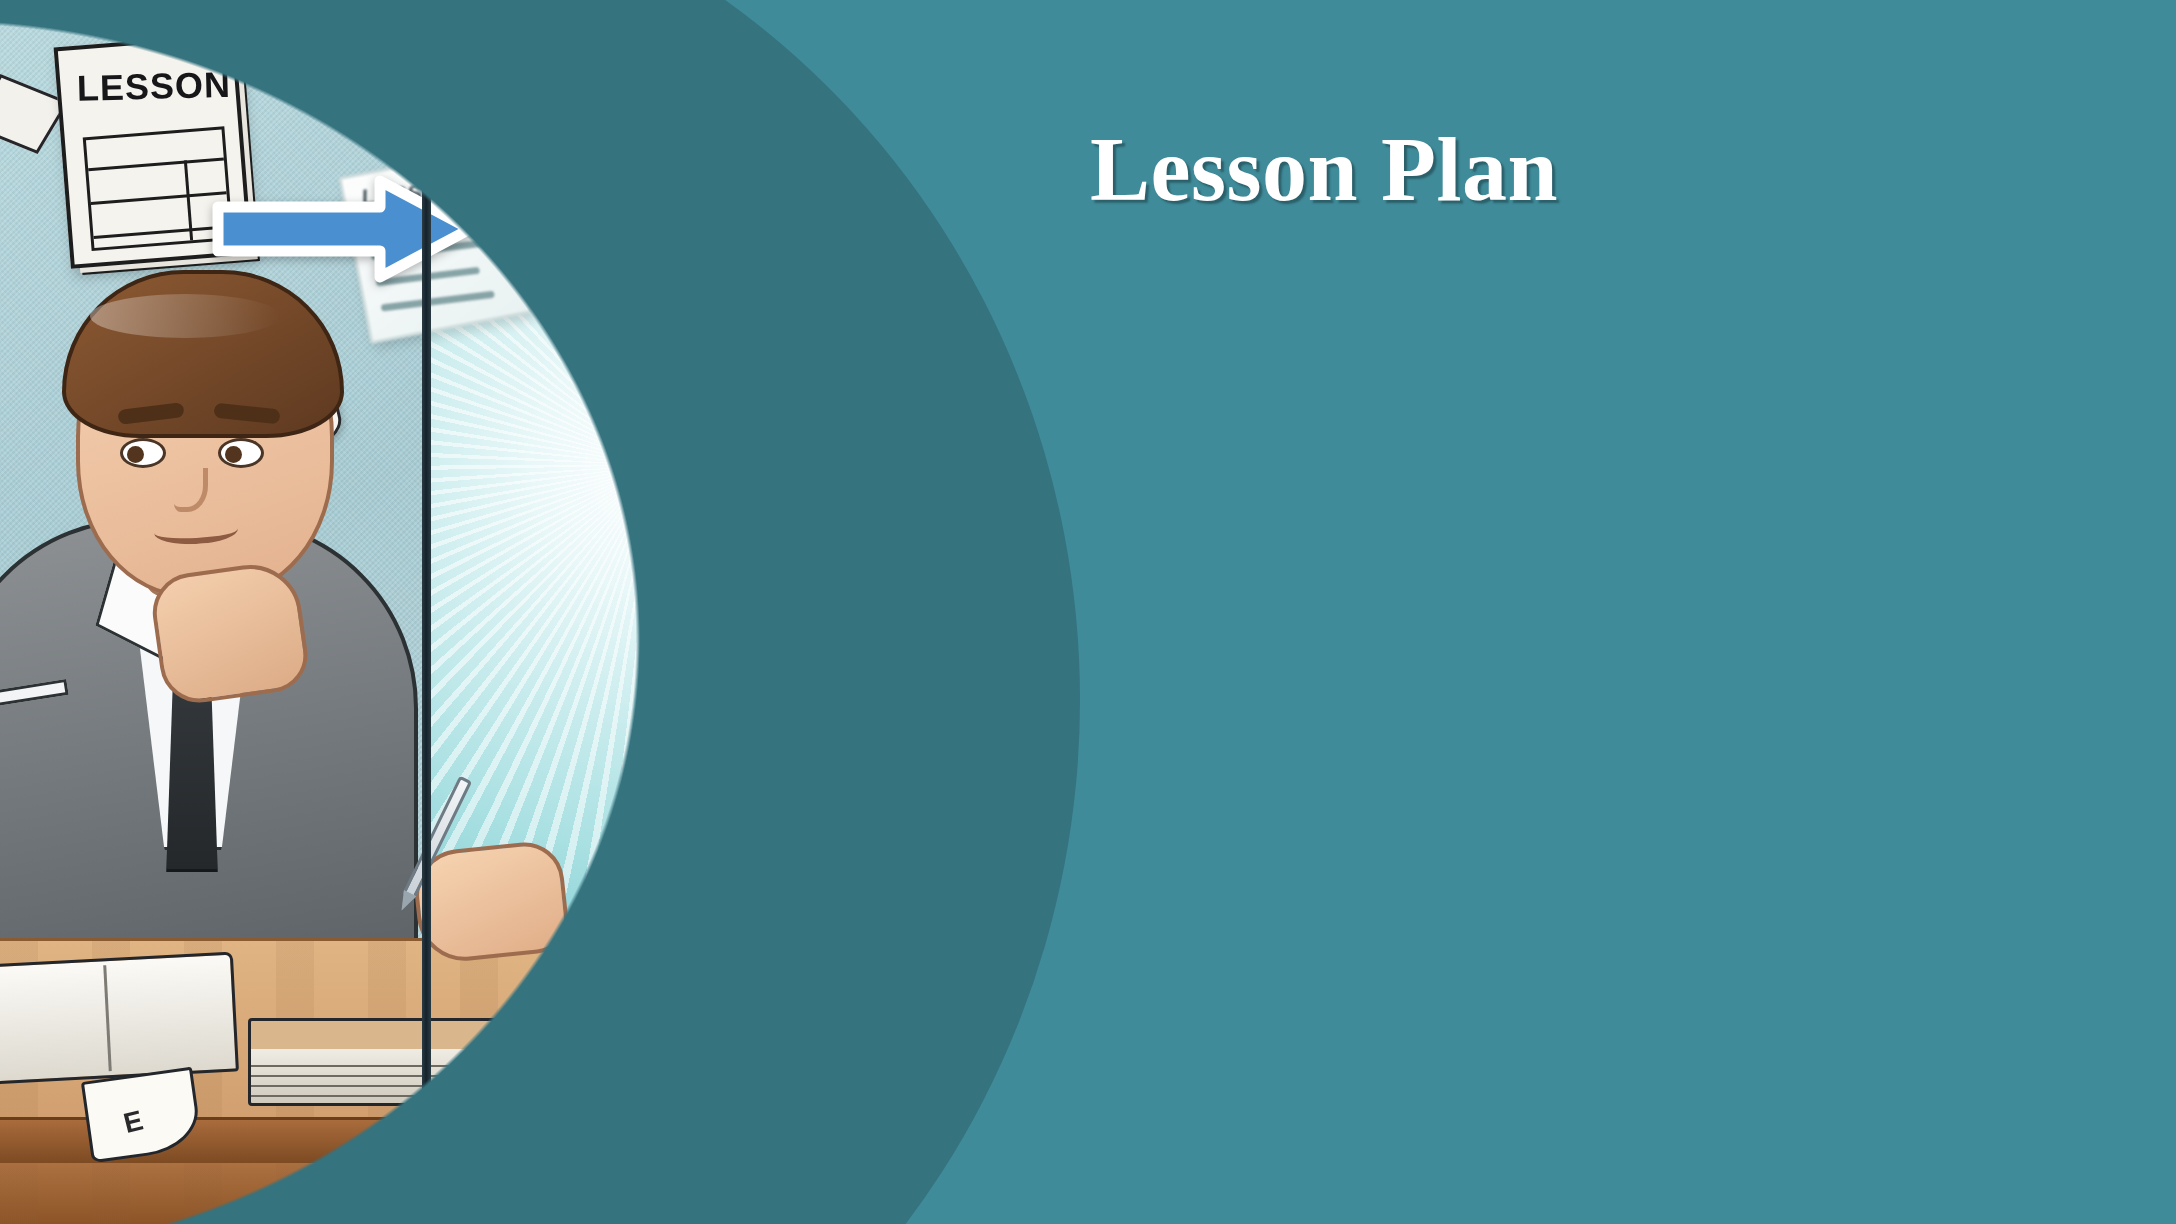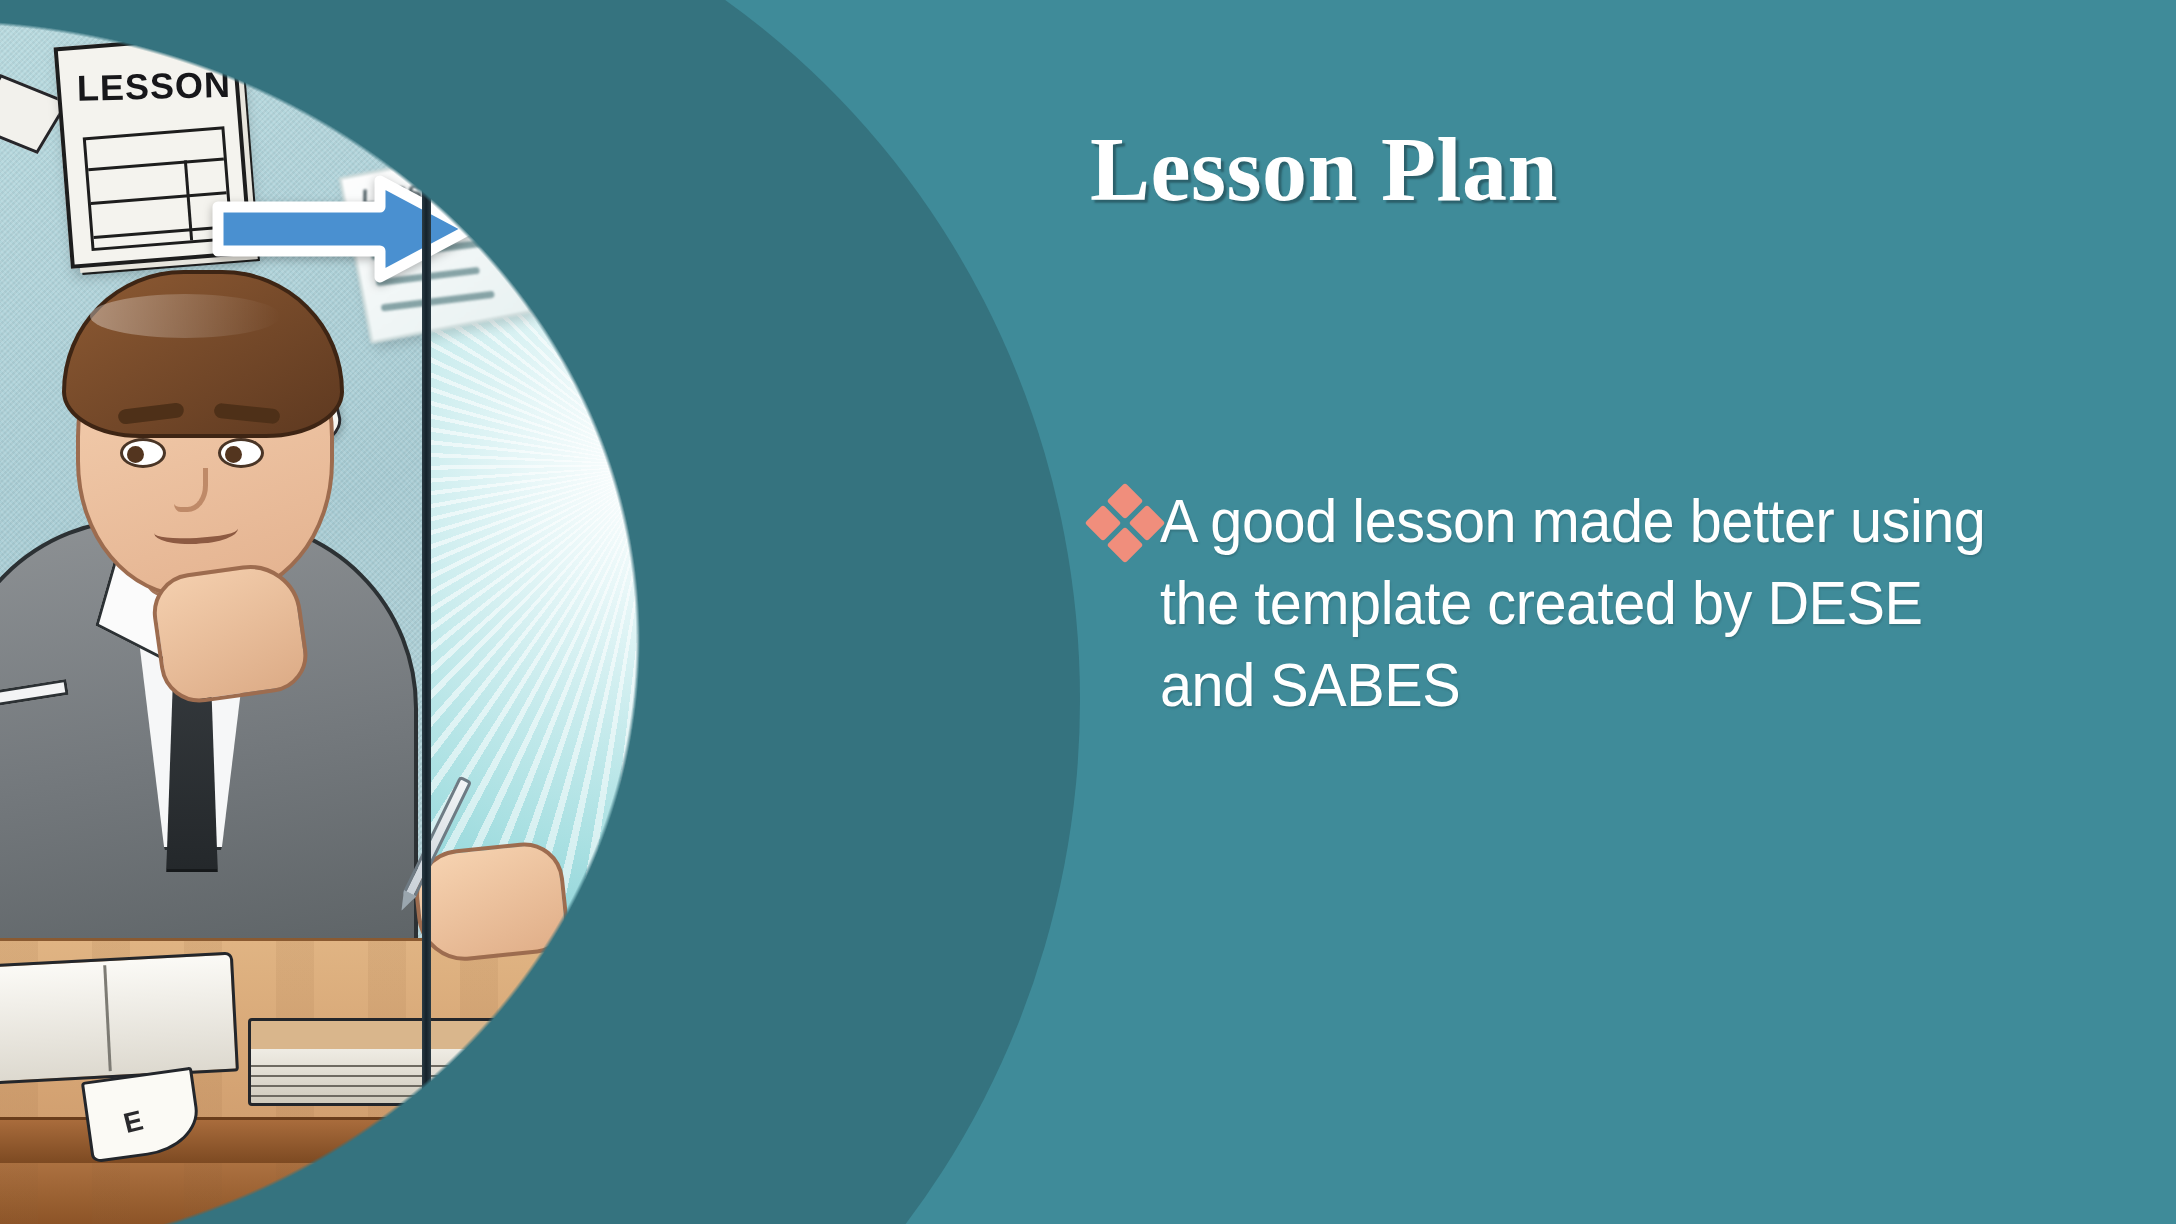--- a/index.html
+++ b/index.html
@@ -420,24 +420,15 @@
       <div class="ln" style="left:26px;  top:70px; width:100px"></div>
     </div>
   </div>
 
   <div class="content">
 
     <div class="title">
       <div>Lesson Plan</div>
     </div>
 
-    <div class="bullet-row">
-      <div class="bullet-mark">
-        <i class="n"></i>
-          <i class="w"></i>
-          <i class="e"></i>
-          <i class="s"></i>
-      </div>
-      <div class="bullet-text">A good lesson made better using the template created by DESE and SABES</div>
-    </div>
 
   </div>
 </div>
 
 </body></html>

